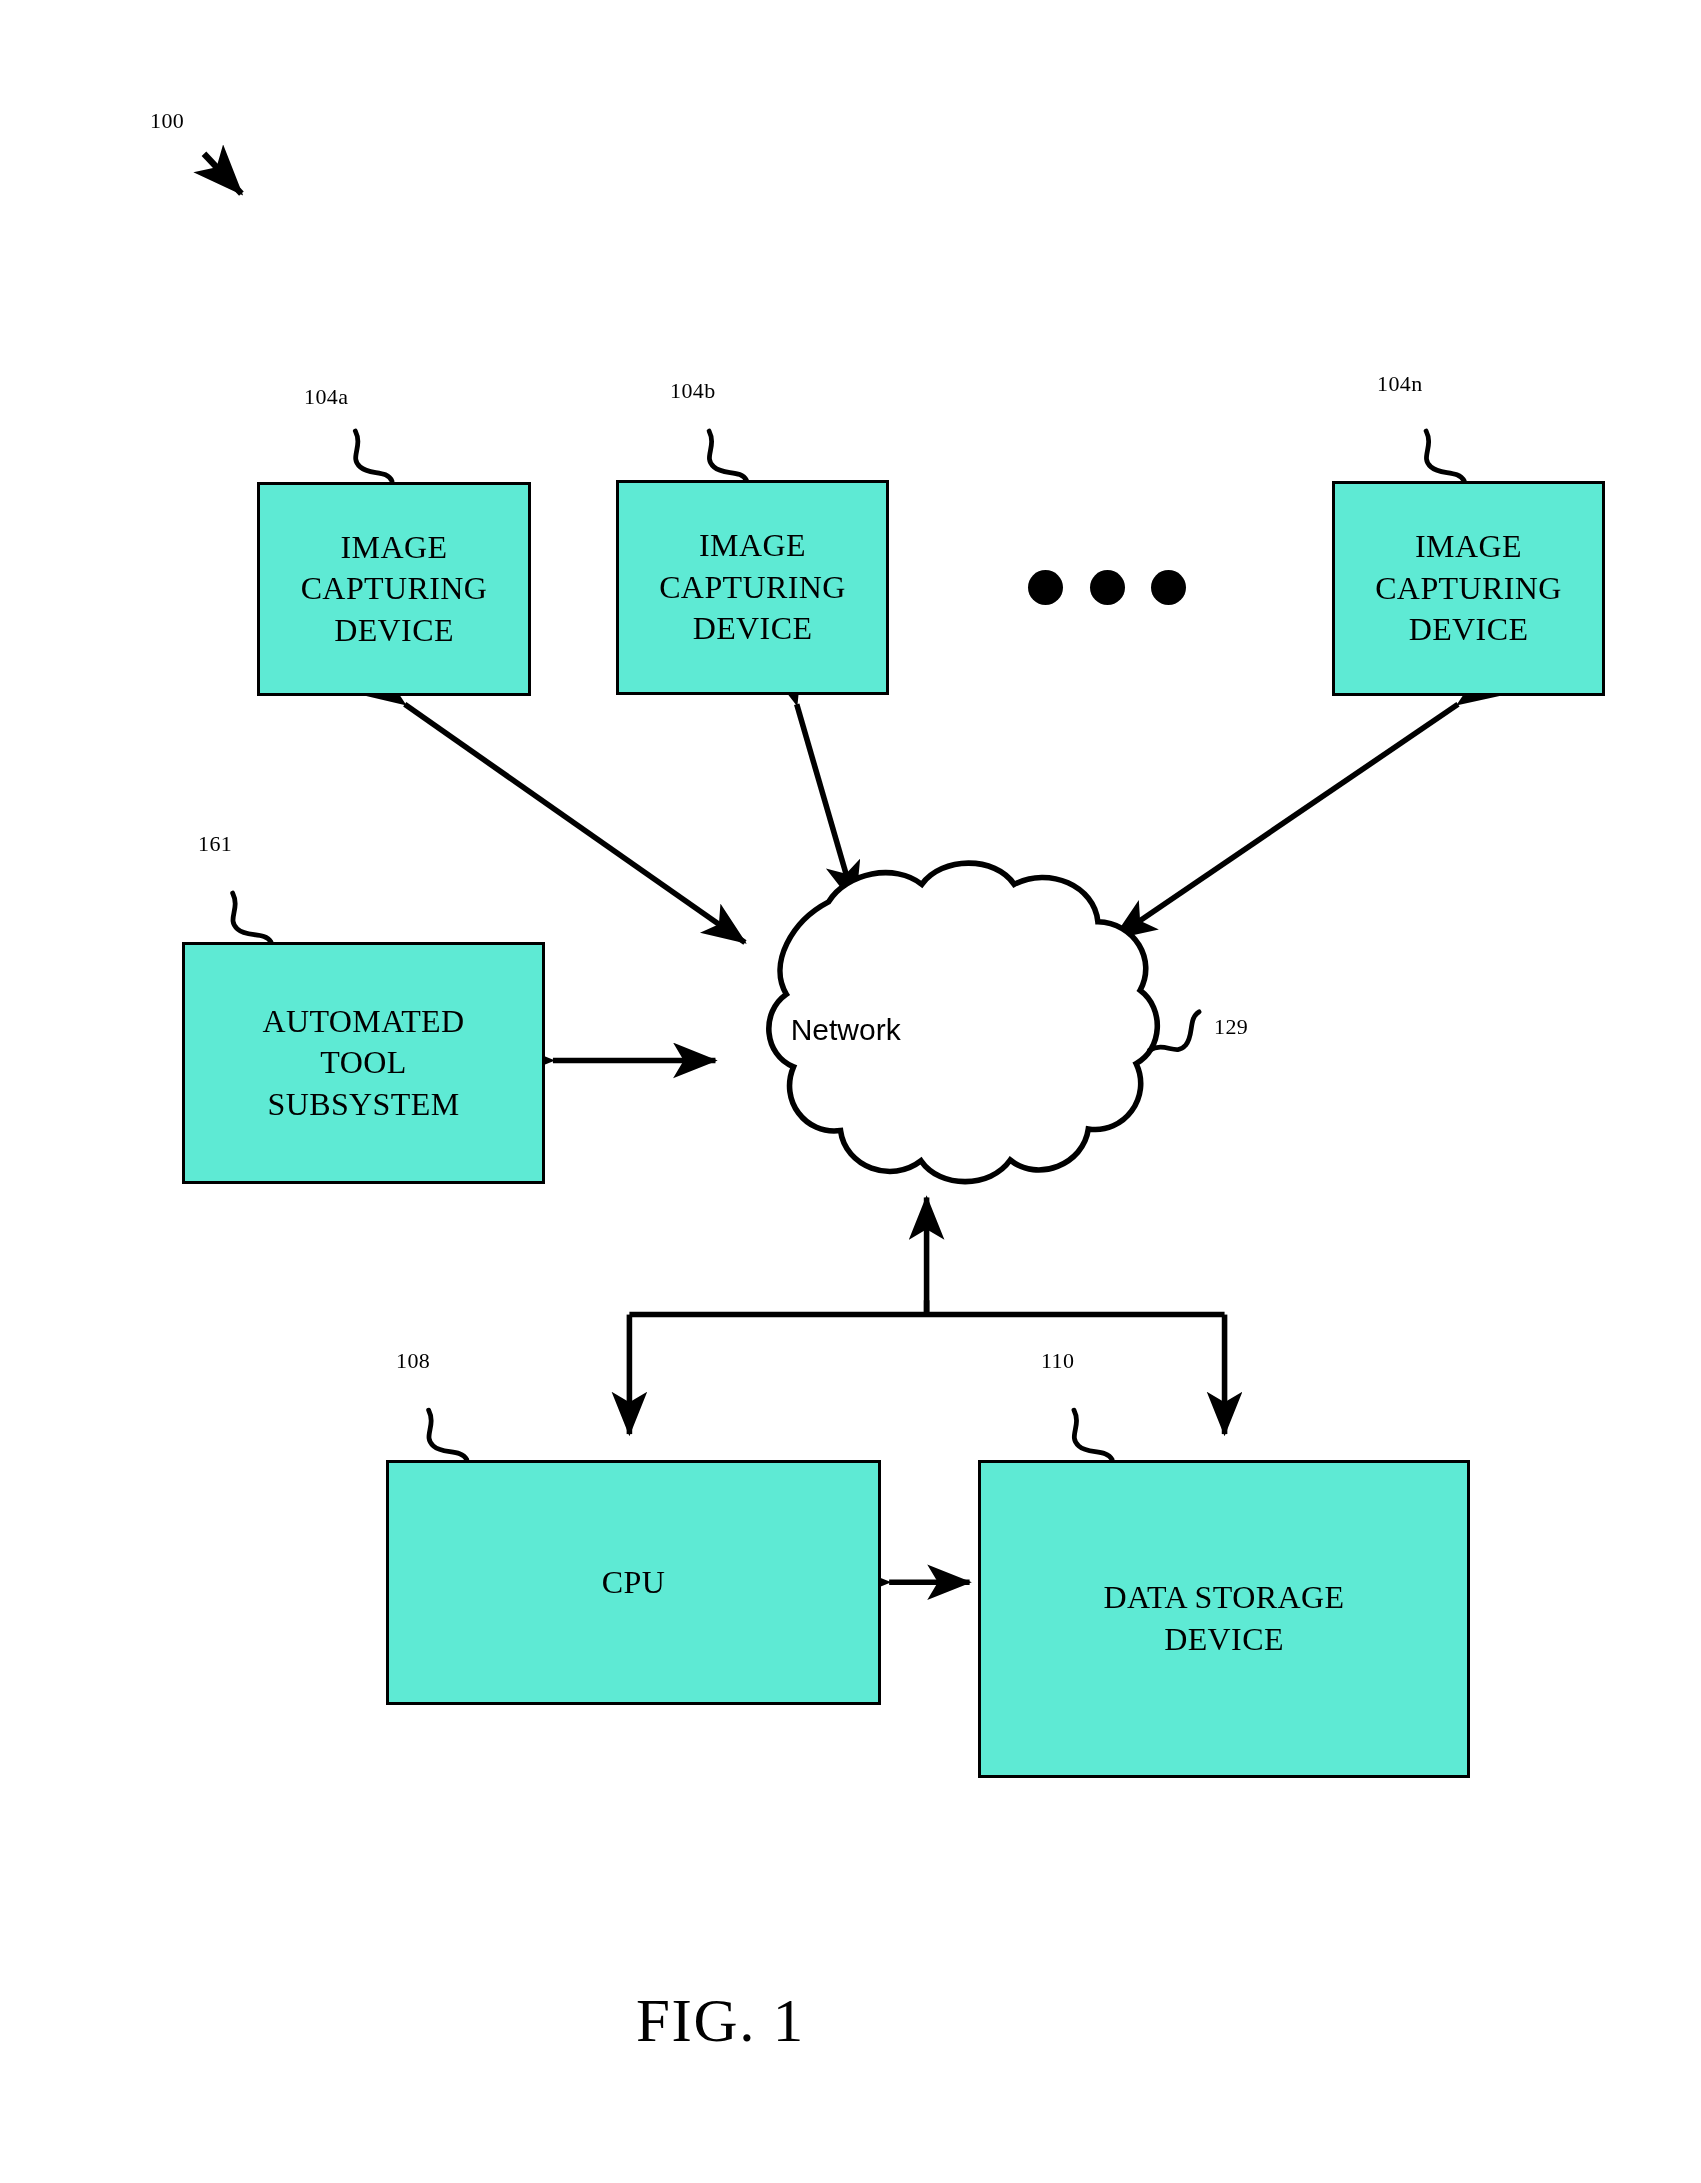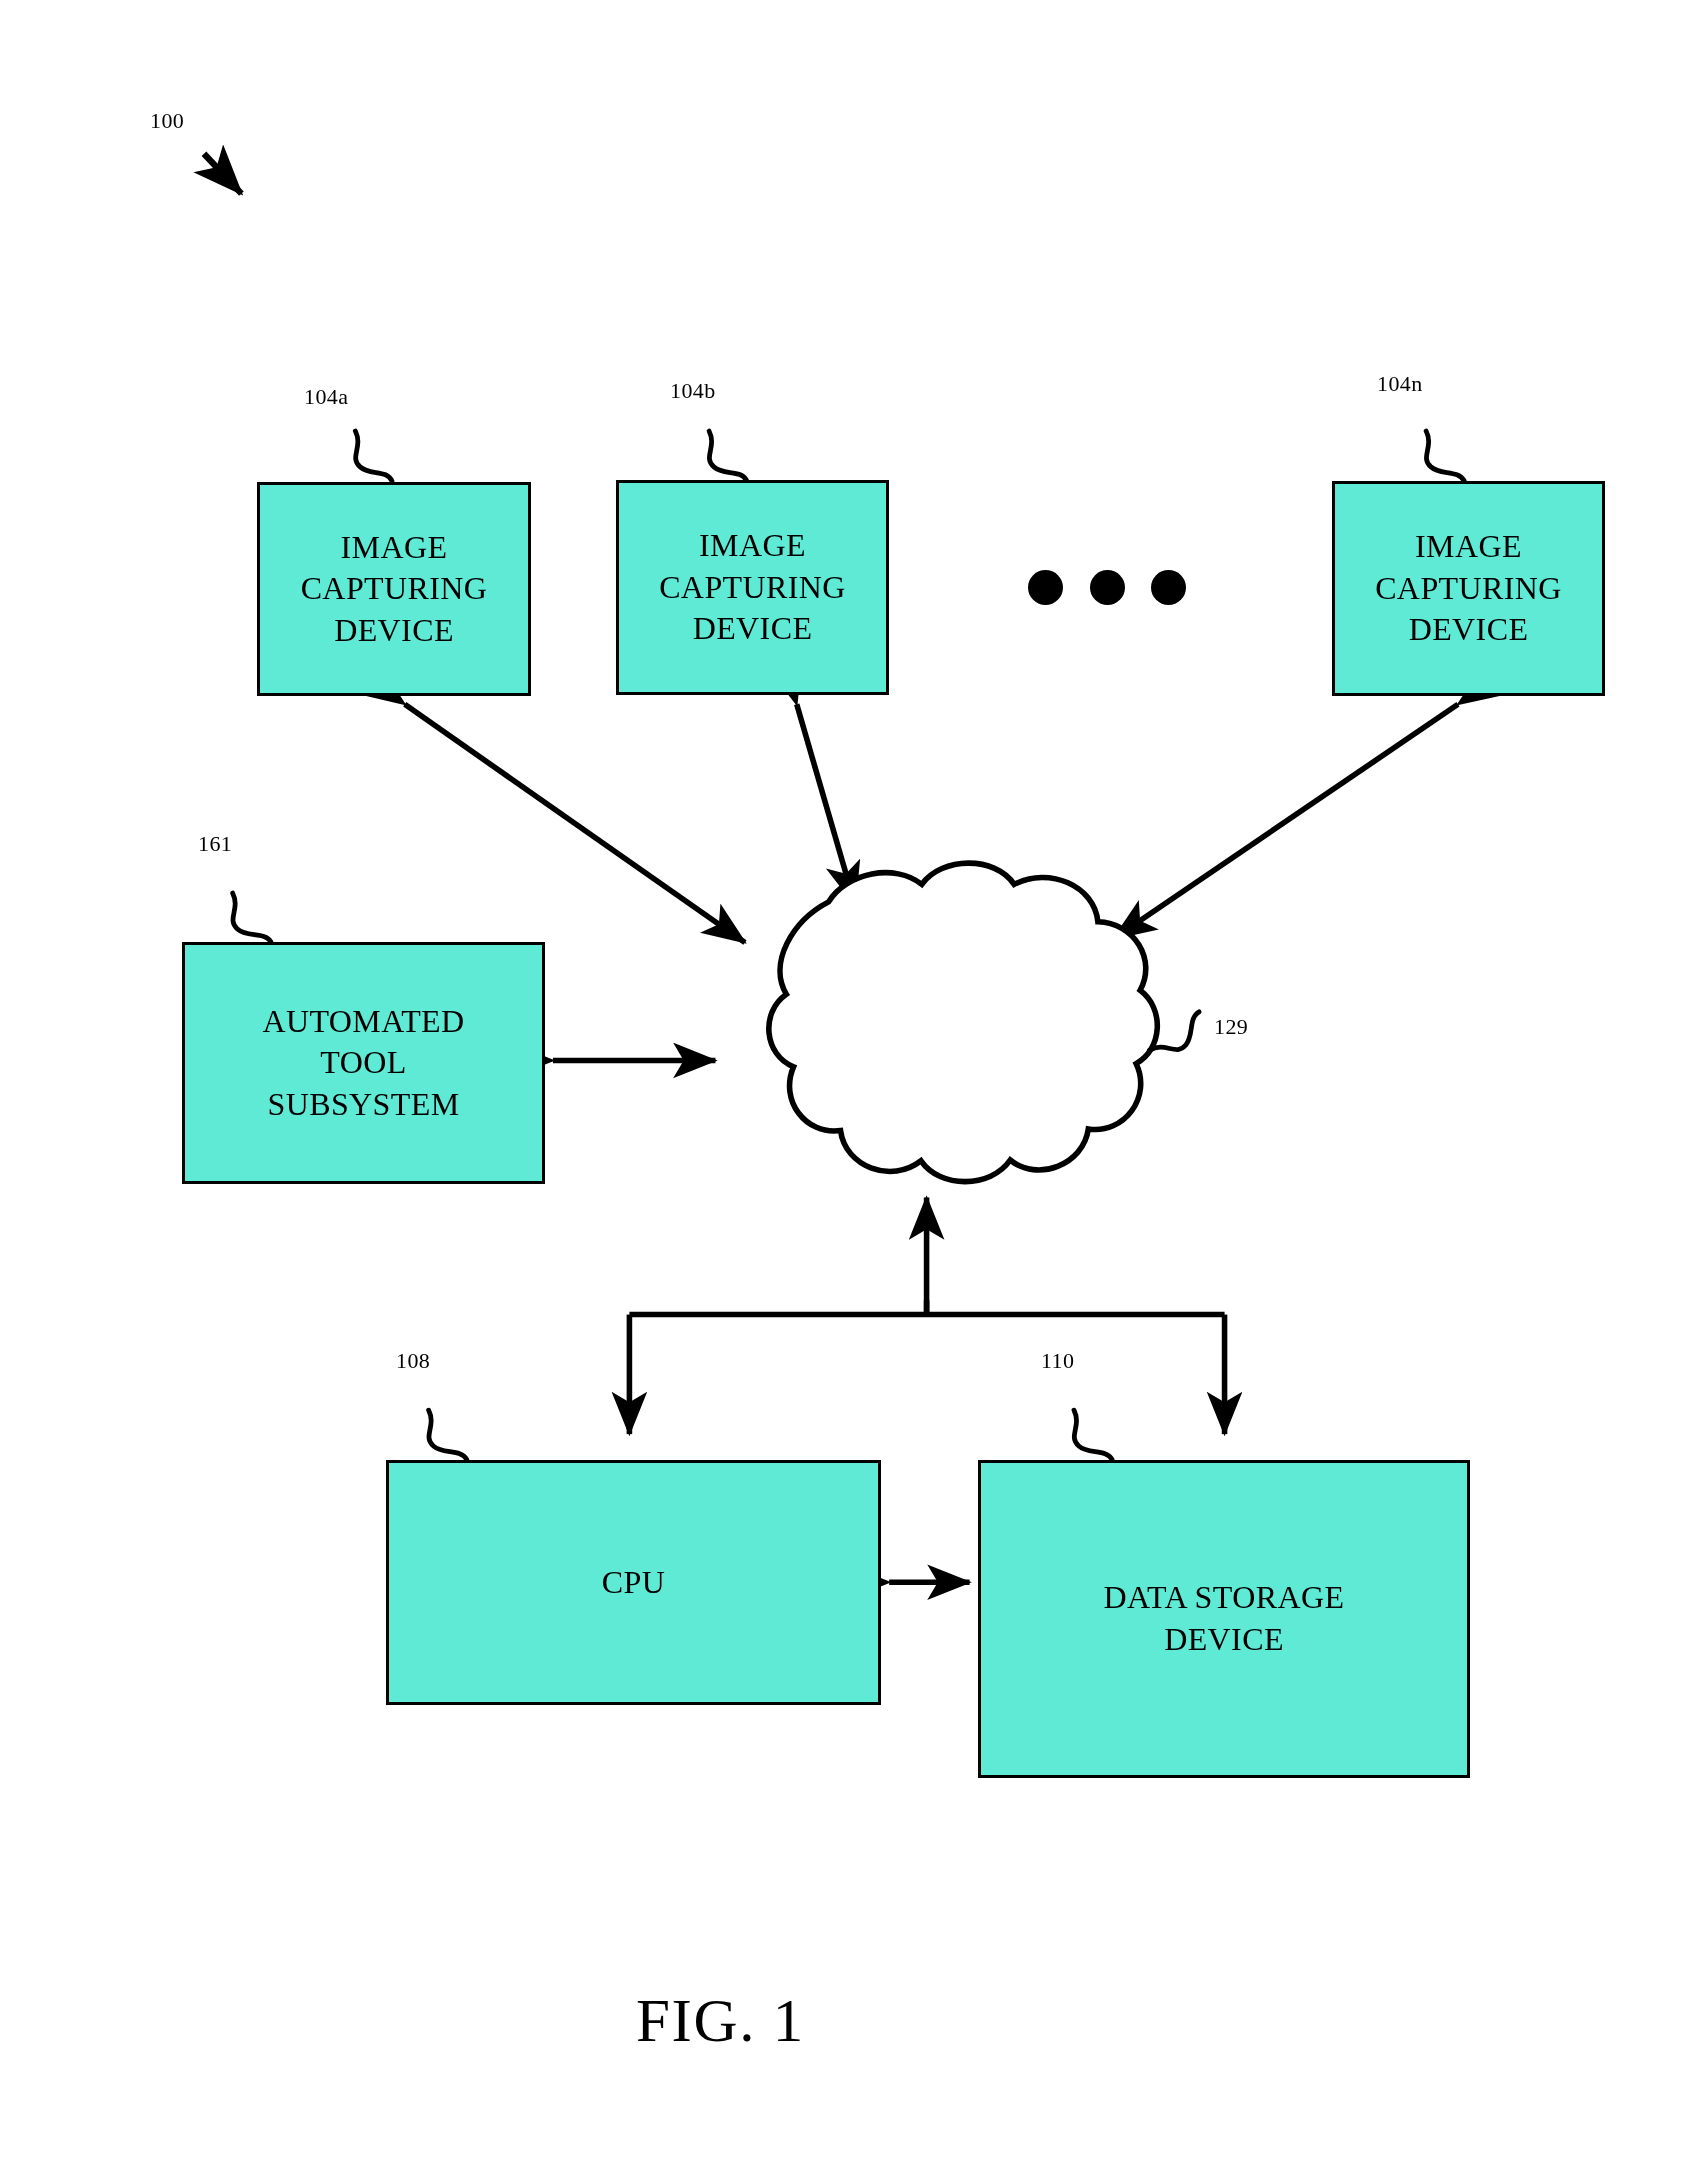--- a/index.html
+++ b/index.html
@@ -146,20 +146,23 @@
     </div>
   </div>
 
   <div class="node-box dsd">
     <div class="txt">
       <div>DATA STORAGE</div>
       <div>DEVICE</div>
     </div>
   </div>
 
+  <div class="cloud-label">
+    <span>Network</span>
+  </div>
 
   <div class="dots">
       <i></i>
       <i></i>
       <i></i>
     </div>
 
   <div class="ref ref-100">100</div>
   <div class="ref ref-104a">104a</div>
   <div class="ref ref-104b">104b</div>

